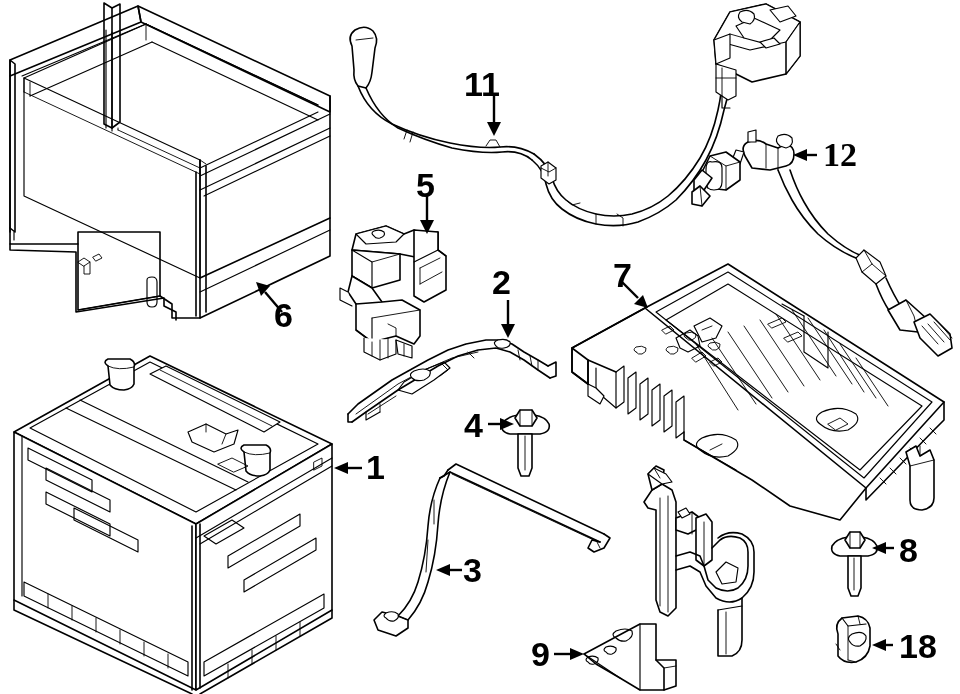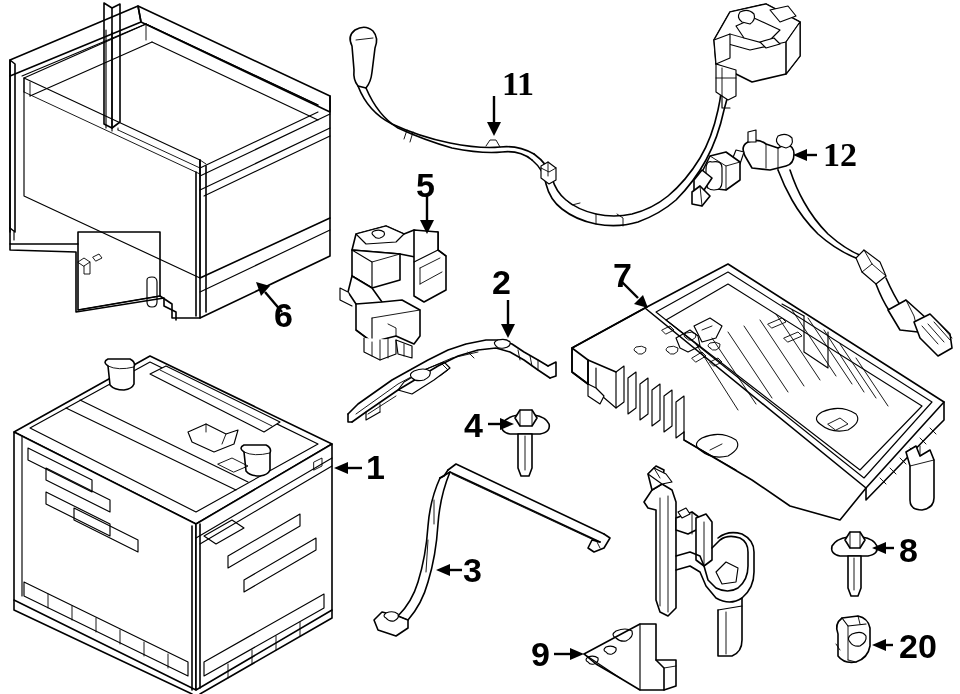--- a/index.html
+++ b/index.html
@@ -598,19 +598,19 @@
   <div class="callout-num" style="left:416px; top:168px;">5</div>
 
   <div class="callout-num" style="left:274px; top:298px;">6</div>
 
   <div class="callout-num" style="left:613px; top:258px;">7</div>
 
   <div class="callout-num" style="left:899px; top:533px;">8</div>
 
   <div class="callout-num" style="left:531px; top:637px;">9</div>
 
-  <div class="callout-num" style="left:899px; top:629px;">20</div>
-
-  <div class="callout-num" style="left:502px; top:67px;font-family:Liberation Serif, serif;">11</div>
+  <div class="callout-num" style="left:899px; top:629px;">18</div>
+
+  <div class="callout-num" style="left:464px; top:67px;">11</div>
 
   <div class="callout-num" style="left:823px; top:138px;font-family:Liberation Serif, serif;">12</div>
 
 </div>
 
 </body></html>

